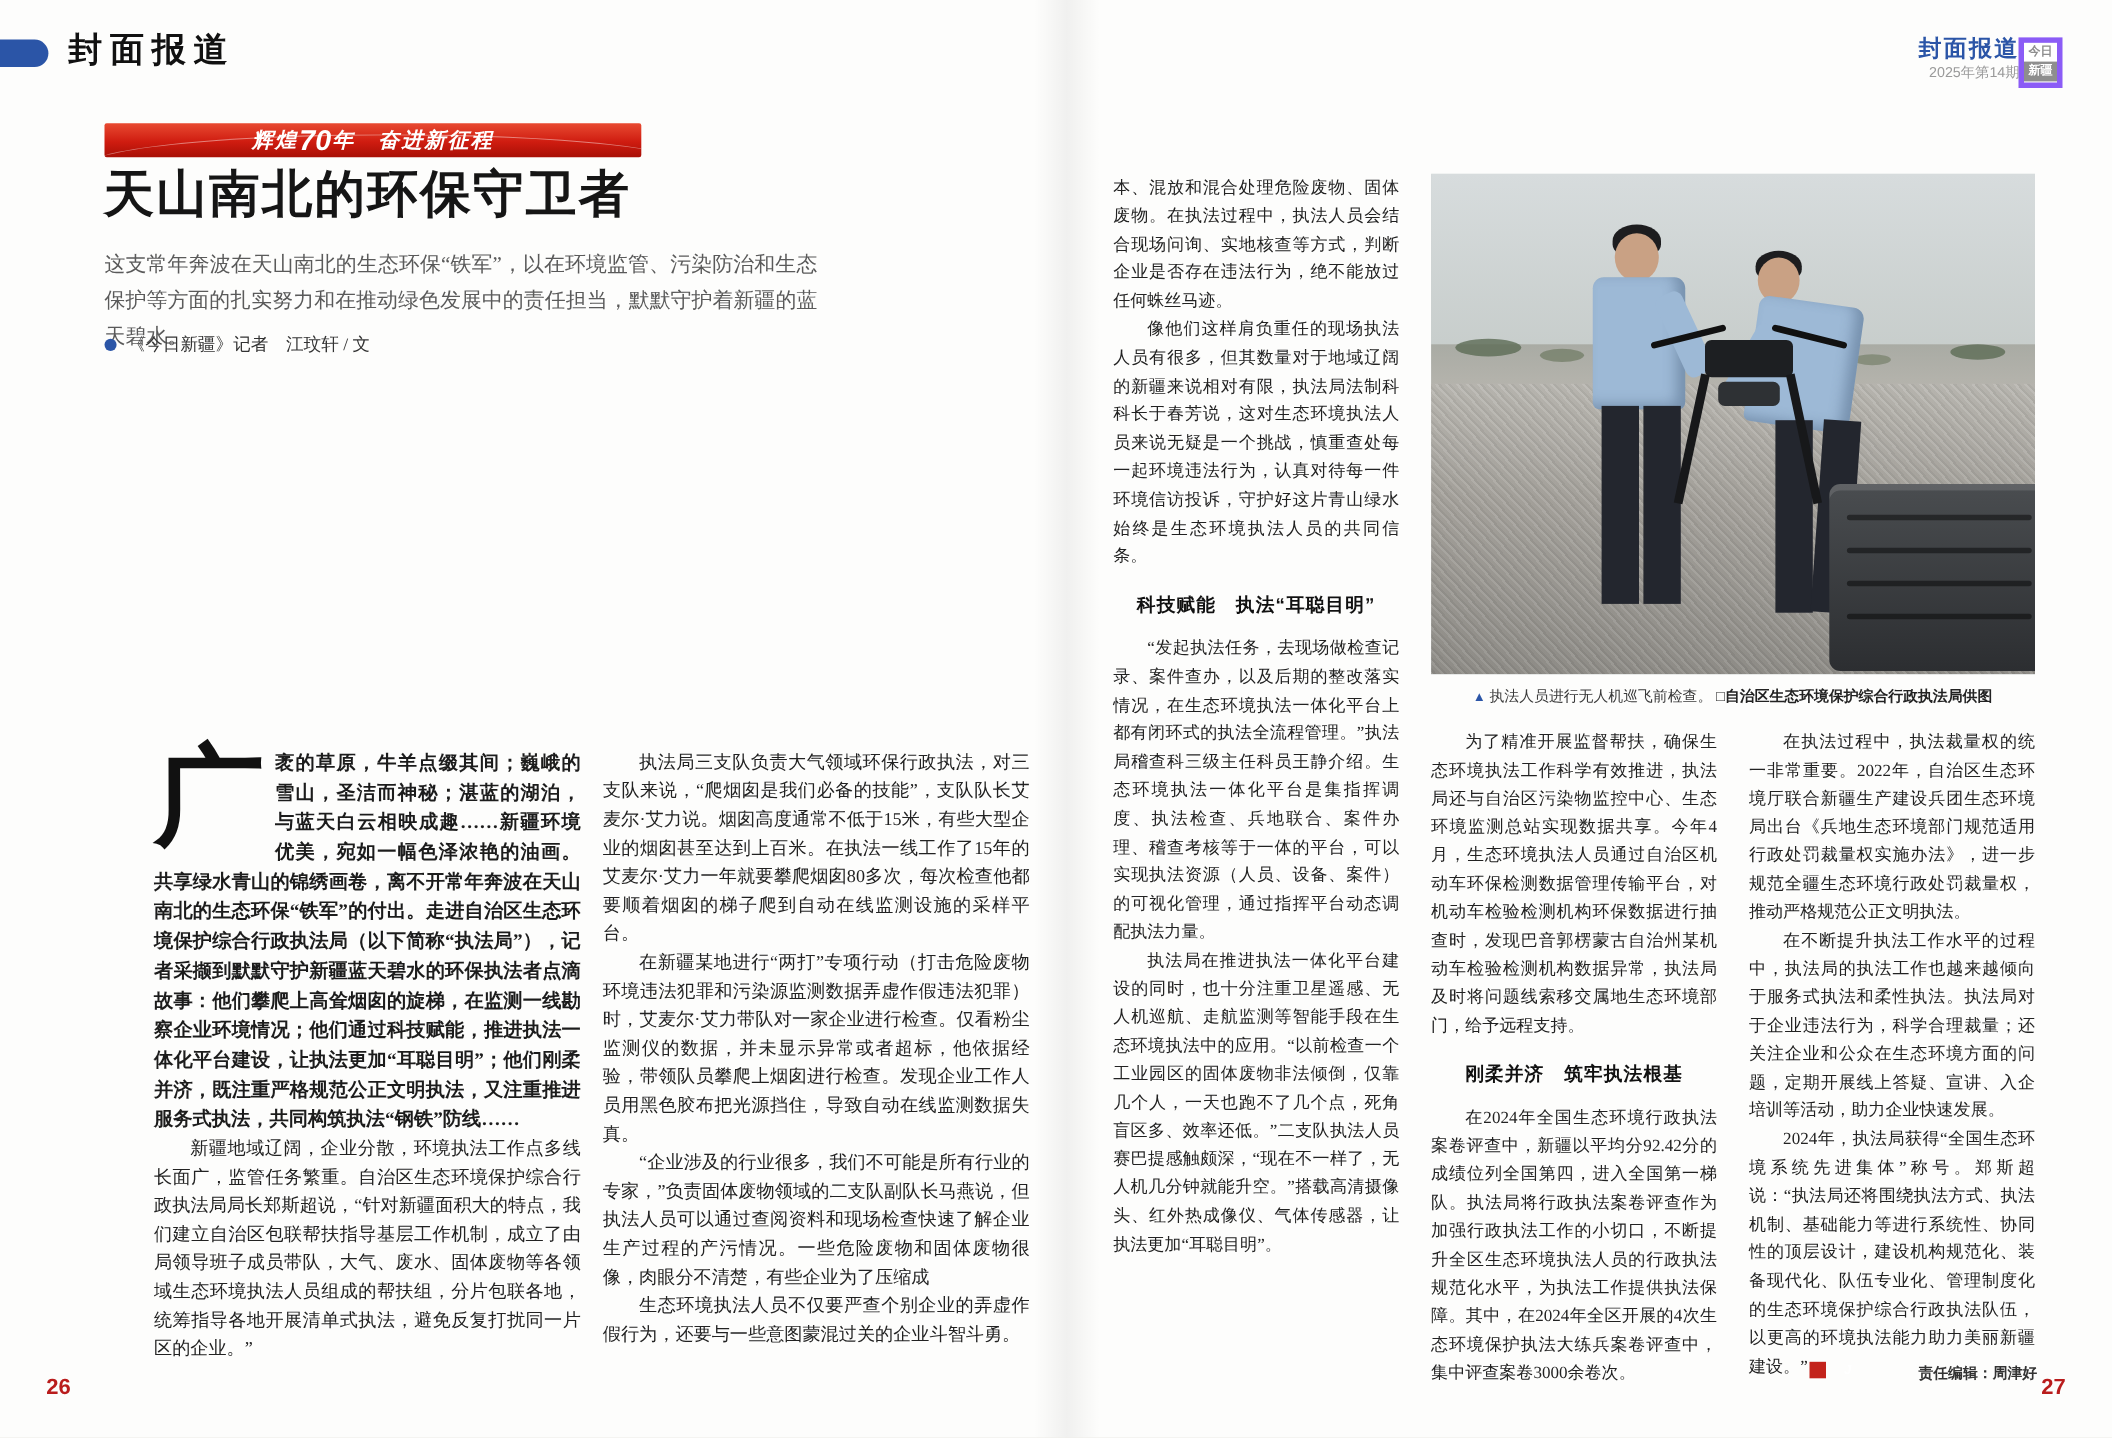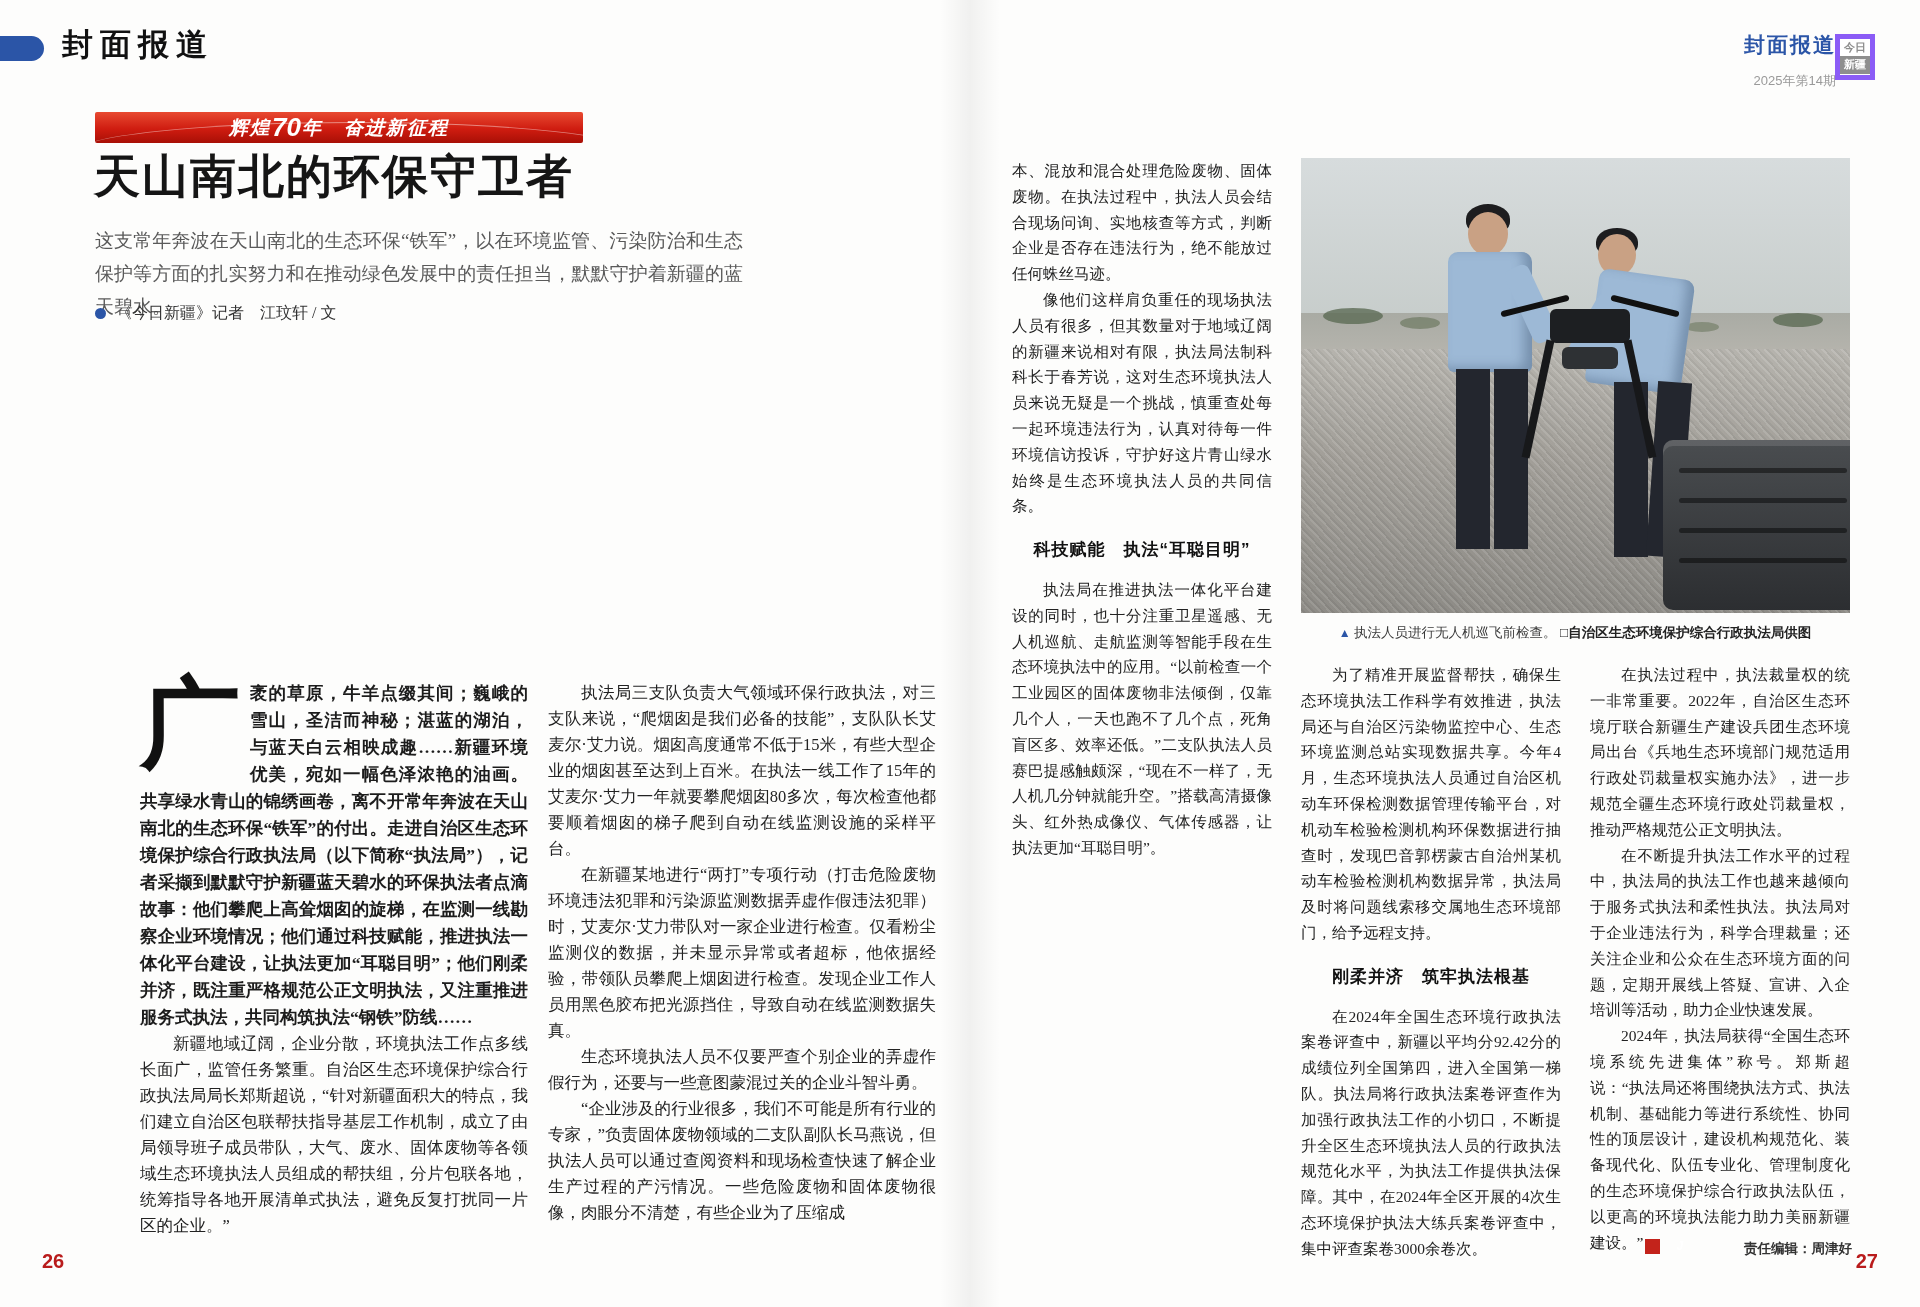--- a/index.html
+++ b/index.html
@@ -6,21 +6,21 @@
   #spread{position:relative;width:1920px;height:1307px;background:#fdfdfc;overflow:hidden;
           font-family:"Liberation Serif","DejaVu Serif",serif;color:#2b2b2b;}
   .gutter{position:absolute;left:940px;top:0;width:60px;height:1307px;
           background:linear-gradient(90deg,rgba(0,0,0,0) 0%,rgba(0,0,0,.05) 50%,rgba(0,0,0,0) 100%);}
   
   .hdr-pill{position:absolute;left:0;top:36px;width:44px;height:25px;background:#2b55a7;border-radius:0 13px 13px 0;}
   .hdr-left{position:absolute;left:62px;top:24px;font-size:31px;font-weight:bold;letter-spacing:7px;color:#111;}
   
   .hdr-right{position:absolute;right:45px;top:32px;text-align:right;font-family:"Liberation Sans","DejaVu Sans",sans-serif;}
   .hdr-right .sec{font-size:21px;font-weight:bold;color:#2b55a7;letter-spacing:2px;line-height:22px;}
-  .hdr-right .issue{font-size:13px;color:#9a9a9a;margin-top:16px;}
+  .hdr-right .issue{font-size:13px;color:#9a9a9a;margin-top:1px;}
   .logo{position:absolute;right:45px;top:34px;width:30px;height:36px;border:5px solid #8b5cf6;
         font-size:11px;line-height:17px;text-align:center;font-weight:bold;
         font-family:"Liberation Sans","DejaVu Sans",sans-serif;}
   .logo .t{background:#fff;color:#8e8e8e;height:17px;}
   .logo .b{background:#8e8e8e;color:#fff;height:18px;}
   .hdr-right-txt{position:absolute;right:84px;top:34px;text-align:right;}
   
   .banner{position:absolute;left:95px;top:112px;width:488px;height:31px;
           background:linear-gradient(180deg,#e84a31 0%,#cf1c10 55%,#a80f06 100%);
           border-radius:2px;display:flex;align-items:center;justify-content:center;overflow:hidden;}
@@ -105,41 +105,42 @@
   </div>
 
   <div class="col colL" style="left:140px;top:680px;">
     <p class="noindent intro"><span class="dropcap">广</span><span>袤的草原，牛羊点缀其间；巍峨的雪山，圣洁而神秘；湛蓝的湖泊，与蓝天白云相映成趣……新疆环境优美，宛如一幅色泽浓艳的油画。共享绿水青山的锦绣画卷，离不开常年奔波在天山南北的生态环保“铁军”的付出。走进自治区生态环境保护综合行政执法局（以下简称“执法局”），记者采撷到默默守护新疆蓝天碧水的环保执法者点滴故事：他们攀爬上高耸烟囱的旋梯，在监测一线勘察企业环境情况；他们通过科技赋能，推进执法一体化平台建设，让执法更加“耳聪目明”；他们刚柔并济，既注重严格规范公正文明执法，又注重推进服务式执法，共同构筑执法“钢铁”防线……</span></p>
     <p>新疆地域辽阔，企业分散，环境执法工作点多线长面广，监管任务繁重。自治区生态环境保护综合行政执法局局长郑斯超说，“针对新疆面积大的特点，我们建立自治区包联帮扶指导基层工作机制，成立了由局领导班子成员带队，大气、废水、固体废物等各领域生态环境执法人员组成的帮扶组，分片包联各地，统筹指导各地开展清单式执法，避免反复打扰同一片区的企业。”</p>
   </div>
 
   <div class="col colL" style="left:548px;top:680px;">
     <p>执法局三支队负责大气领域环保行政执法，对三支队来说，“爬烟囱是我们必备的技能”，支队队长艾麦尔·艾力说。烟囱高度通常不低于15米，有些大型企业的烟囱甚至达到上百米。在执法一线工作了15年的艾麦尔·艾力一年就要攀爬烟囱80多次，每次检查他都要顺着烟囱的梯子爬到自动在线监测设施的采样平台。</p>
     <p>在新疆某地进行“两打”专项行动（打击危险废物环境违法犯罪和污染源监测数据弄虚作假违法犯罪）时，艾麦尔·艾力带队对一家企业进行检查。仅看粉尘监测仪的数据，并未显示异常或者超标，他依据经验，带领队员攀爬上烟囱进行检查。发现企业工作人员用黑色胶布把光源挡住，导致自动在线监测数据失真。</p>
+    <p>“企业涉及的行业很多，我们不可能是所有行业的专家，”负责固体废物领域的二支队副队长马燕说，但执法人员可以通过查阅资料和现场检查快速了解企业生产过程的产污情况。一些危险废物和固体废物很像，肉眼分不清楚，有些企业为了压缩成</p>
     <p>生态环境执法人员不仅要严查个别企业的弄虚作假行为，还要与一些意图蒙混过关的企业斗智斗勇。</p>
-    <p>“企业涉及的行业很多，我们不可能是所有行业的专家，”负责固体废物领域的二支队副队长马燕说，但执法人员可以通过查阅资料和现场检查快速了解企业生产过程的产污情况。一些危险废物和固体废物很像，肉眼分不清楚，有些企业为了压缩成</p>
   </div>
 
   <div class="pagenum pn-left">26</div>
 
   <div class="hdr-right-txt">
     <div class="hdr-right" style="position:static;">
       <div class="sec">封面报道</div>
       <div class="issue">2025年第14期</div>
     </div>
   </div>
   <div class="logo">
     <div class="t">今日</div>
     <div class="b">新疆</div>
   </div>
 
   <div class="col colR" style="left:1012px;top:158px;">
     <p class="noindent">本、混放和混合处理危险废物、固体废物。在执法过程中，执法人员会结合现场问询、实地核查等方式，判断企业是否存在违法行为，绝不能放过任何蛛丝马迹。</p>
     <p>像他们这样肩负重任的现场执法人员有很多，但其数量对于地域辽阔的新疆来说相对有限，执法局法制科科长于春芳说，这对生态环境执法人员来说无疑是一个挑战，慎重查处每一起环境违法行为，认真对待每一件环境信访投诉，守护好这片青山绿水始终是生态环境执法人员的共同信条。</p>
     <p class="subhead">科技赋能　执法“耳聪目明”</p>
+    <p>“发起执法任务，去现场做检查记录、案件查办，以及后期的整改落实情况，在生态环境执法一体化平台上都有闭环式的执法全流程管理。”执法局稽查科三级主任科员王静介绍。生态环境执法一体化平台是集指挥调度、执法检查、兵地联合、案件办理、稽查考核等于一体的平台，可以实现执法资源（人员、设备、案件）的可视化管理，通过指挥平台动态调配执法力量。</p>
     <p>执法局在推进执法一体化平台建设的同时，也十分注重卫星遥感、无人机巡航、走航监测等智能手段在生态环境执法中的应用。“以前检查一个工业园区的固体废物非法倾倒，仅靠几个人，一天也跑不了几个点，死角盲区多、效率还低。”二支队执法人员赛巴提感触颇深，“现在不一样了，无人机几分钟就能升空。”搭载高清摄像头、红外热成像仪、气体传感器，让执法更加“耳聪目明”。</p>
   </div>
 
   <div class="photo">
     <div class="sky"></div>
     <div class="horizon"></div>
     <div class="shrub" style="left:4%;top:33%;width:60px;height:16px;"></div>
     <div class="shrub" style="left:18%;top:35%;width:40px;height:12px;background:#76806a;"></div>
     <div class="shrub" style="left:86%;top:34%;width:50px;height:14px;"></div>
     <div class="shrub" style="left:70%;top:36%;width:34px;height:10px;background:#7d8672;"></div>

